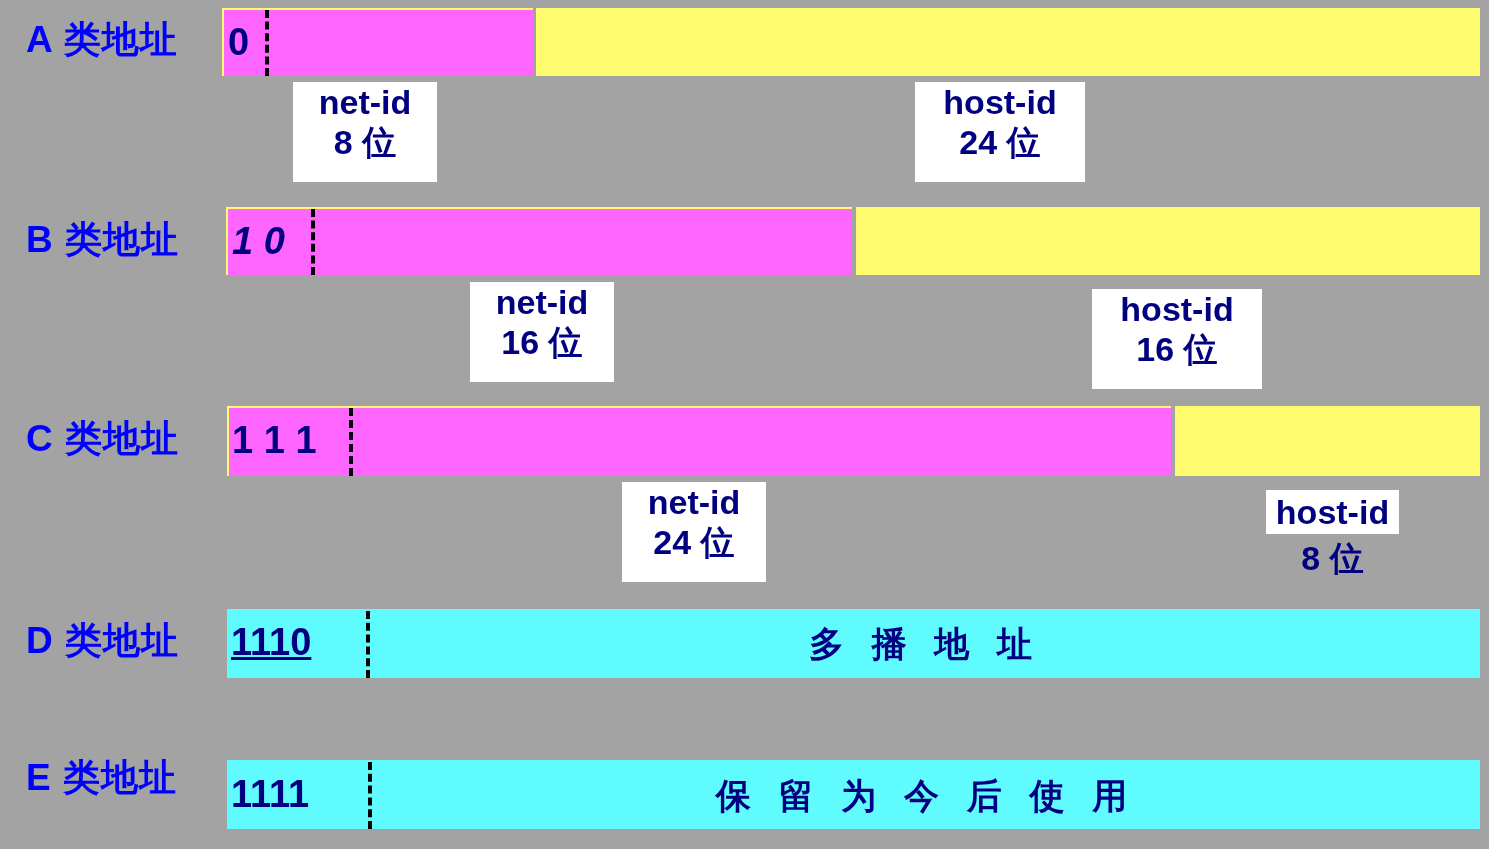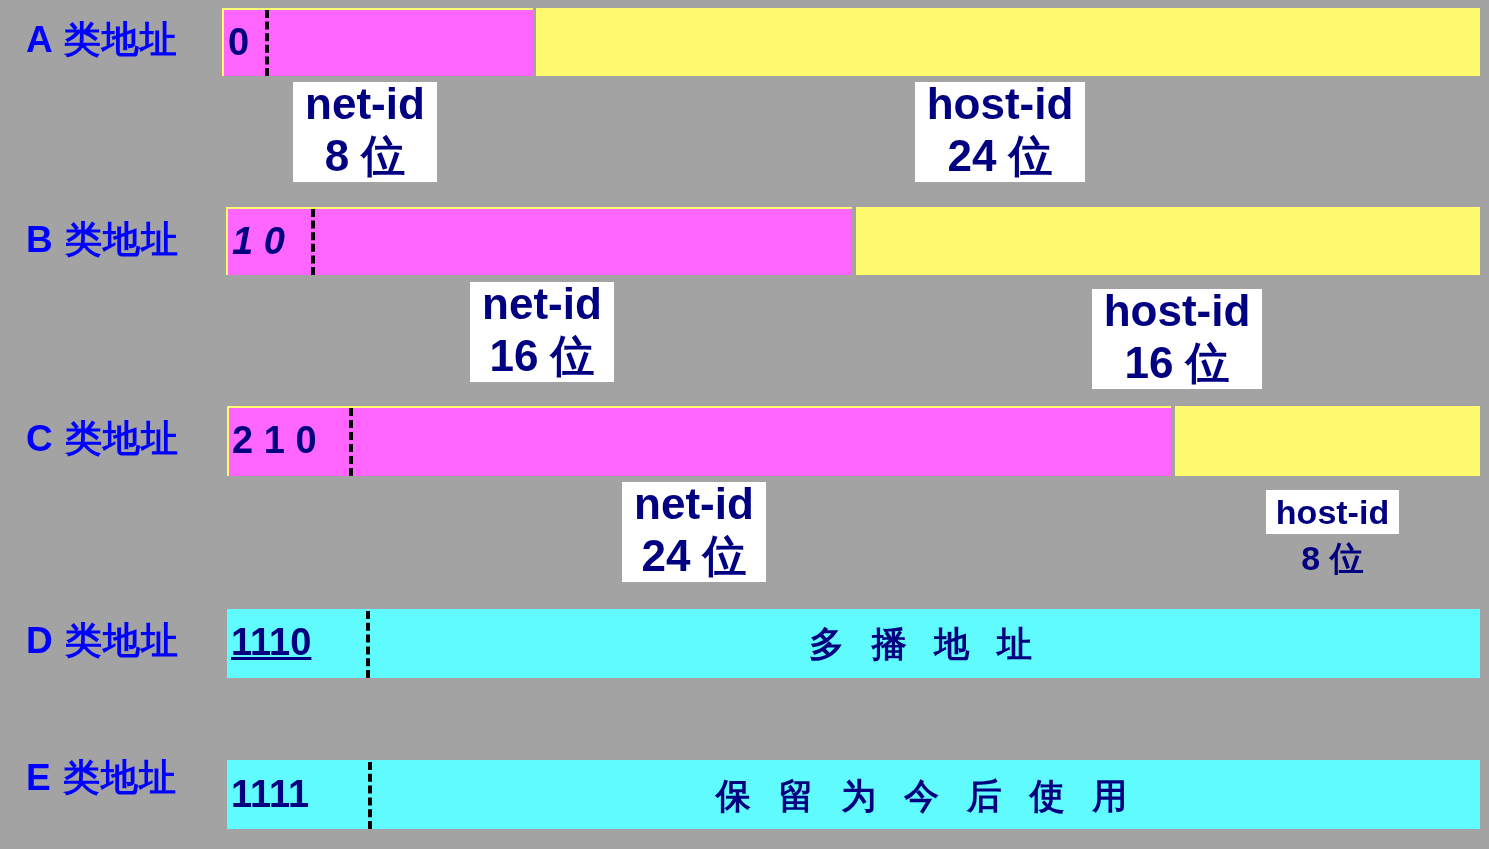--- a/index.html
+++ b/index.html
@@ -53,27 +53,27 @@
     position: absolute;
     border-left: 4px dashed #000000;
   }
 
   
   .callout {
     position: absolute;
     background: #FFFFFF;
     color: #000080;
     font-weight: bold;
-    font-size: 44px;
+    font-size: 34px;
     line-height: 1.18;
     text-align: center;
     display: flex;
     flex-direction: column;
     align-items: center;
-    justify-content: flex-end;
+    justify-content: flex-start;
     box-sizing: border-box;
   }
   .callout .l1 { display: block; white-space: nowrap; }
   .callout .l2 { display: block; white-space: nowrap; }
 
   
   .callout-split {
     position: absolute;
     text-align: center;
     color: #000080;
@@ -143,21 +143,21 @@
   <div class="callout" style="left:1092px; top:289px; width:170px; height:100px;">
     <span class="l1">host-id</span>
     <span class="l2">16 位</span>
   </div>
 
   <div class="class-label" style="left:26px; top:420px;">C 类地址</div>
 
   <div class="bar pink topline leftline" style="left:227px; top:406px; width:944px; height:70px;"></div>
   <div class="bar yellow" style="left:1175px; top:406px; width:305px; height:70px;"></div>
   <div class="dash" style="left:349px; top:408px; height:68px;"></div>
-  <div class="bits" style="left:232px; top:421px;">2 1 0</div>
+  <div class="bits" style="left:232px; top:421px;">1 1 1</div>
 
   <div class="callout" style="left:622px; top:482px; width:144px; height:100px;">
     <span class="l1">net-id</span>
     <span class="l2">24 位</span>
   </div>
 
   <div class="callout-split" style="left:1245px; top:490px; width:175px;">
     <span class="l1">host-id</span>
     <span class="l2">8 位</span>
   </div>

